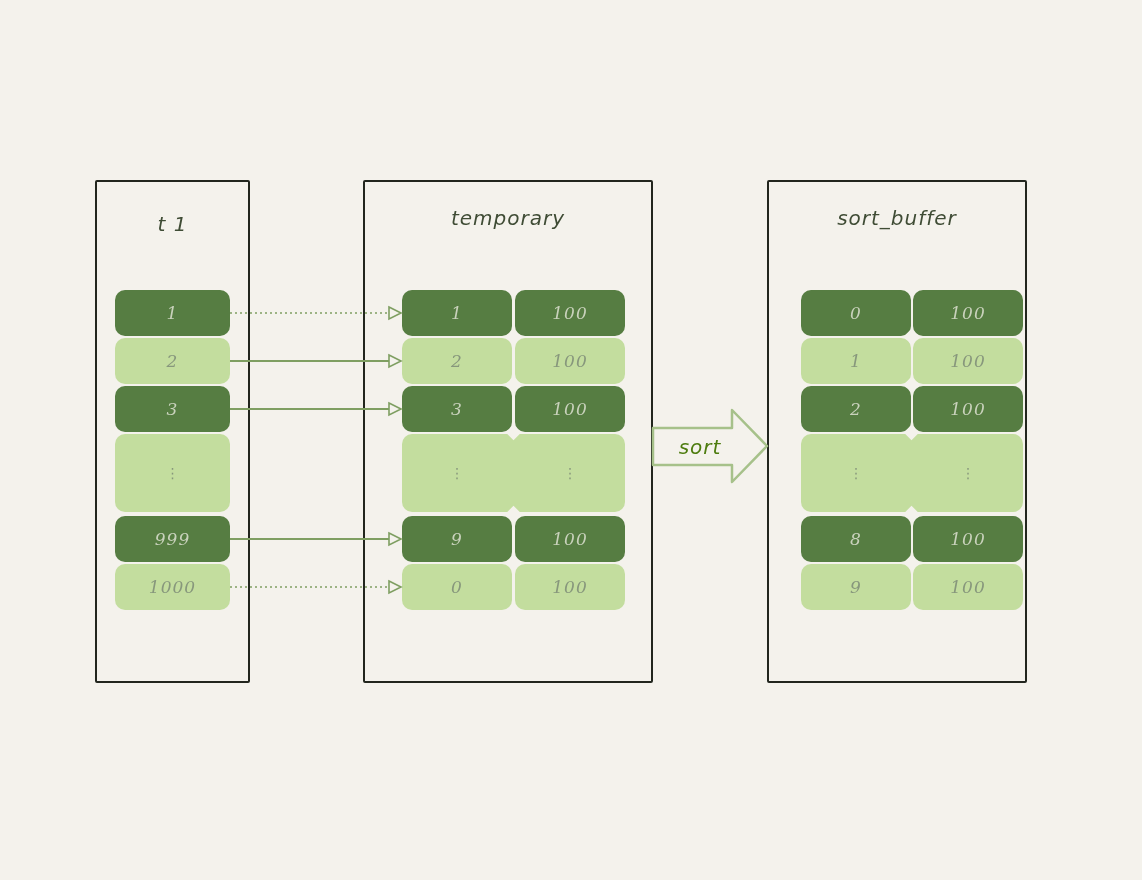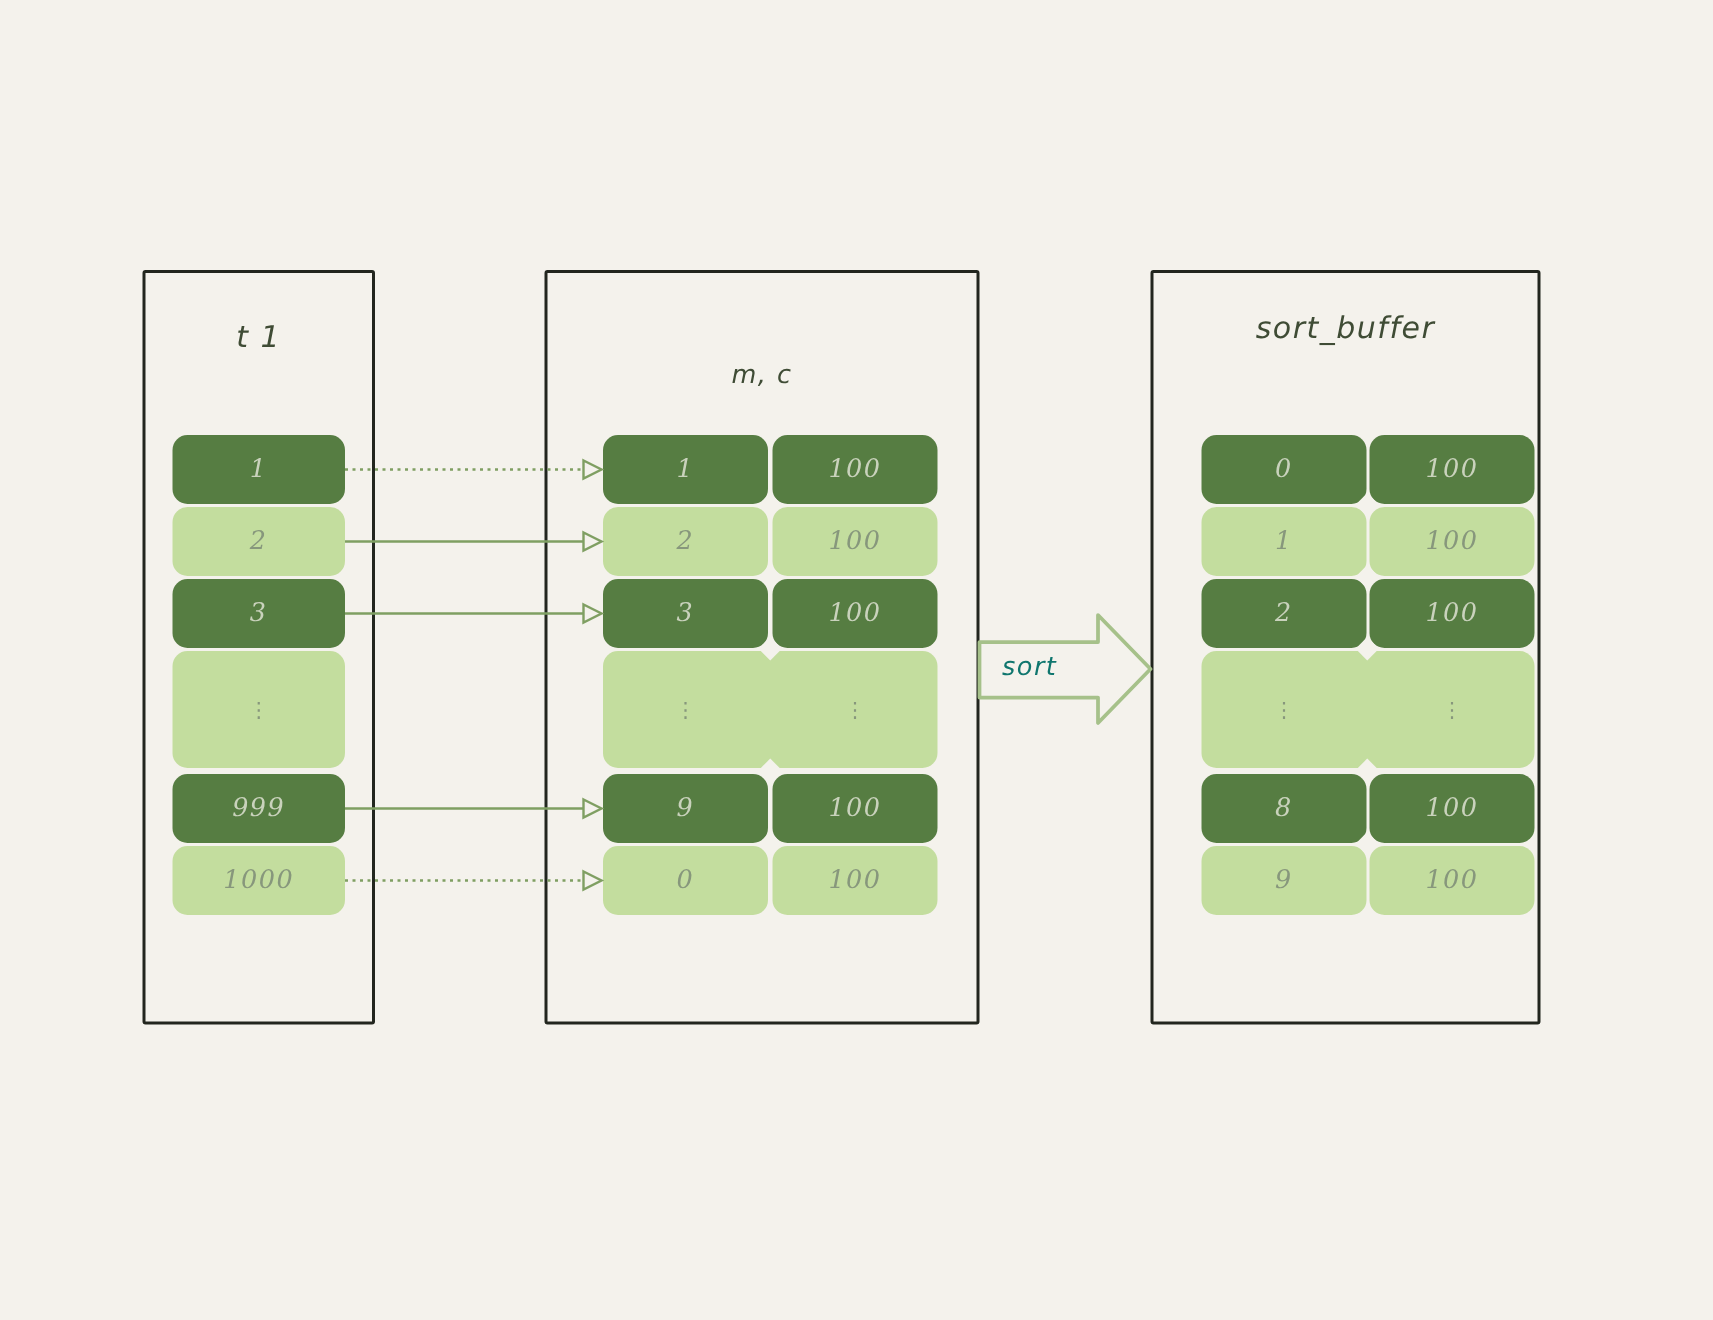--- a/index.html
+++ b/index.html
@@ -74,25 +74,25 @@
     height: 11px;
     background: #f4f2ec;
     transform: rotate(45deg);
     z-index: 4;
   }
   .sort-label {
     position: absolute;
     left: 668px;
     top: 435px;
     width: 64px;
-    text-align: left;
-    font-size: 17px;
+    text-align: center;
+    font-size: 20px;
     font-style: italic;
     letter-spacing: 1px;
-    color: #0f766e;
+    color: #4d7c0f;
     z-index: 5;
   }
 </style>
 </head>
 <body>
 
 <div class="canvas">
 
   <svg class="overlay" viewBox="0 0 1142 880" xmlns="http://www.w3.org/2000/svg">
     <g stroke="#7f9f62" fill="none">
@@ -124,21 +124,21 @@
     <div class="box-title" style="top:30px;">t 1</div>
     <div class="cell dark" style="left:18px; top:108px; width:115px; height:46px;">1</div>
     <div class="cell light" style="left:18px; top:156px; width:115px; height:46px;">2</div>
     <div class="cell dark" style="left:18px; top:204px; width:115px; height:46px;">3</div>
     <div class="cell light dots" style="left:18px; top:252px; width:115px; height:78px;">⋮</div>
     <div class="cell dark" style="left:18px; top:334px; width:115px; height:46px;font-style:italic;">999</div>
     <div class="cell light" style="left:18px; top:382px; width:115px; height:46px;">1000</div>
   </div>
 
   <div class="box" style="left:363px; top:180px; width:290px; height:503px;">
-    <div class="box-subtitle" style="top:58px;">m, c</div>
+    <div class="box-title" style="top:24px;">temporary</div>
 
     <div class="cell dark" style="left:37px;  top:108px; width:110px; height:46px;">1</div>
     <div class="cell dark" style="left:150px; top:108px; width:110px; height:46px;">100</div>
 
     <div class="cell light" style="left:37px;  top:156px; width:110px; height:46px;">2</div>
     <div class="cell light" style="left:150px; top:156px; width:110px; height:46px;">100</div>
 
     <div class="cell dark" style="left:37px;  top:204px; width:110px; height:46px;">3</div>
     <div class="cell dark" style="left:150px; top:204px; width:110px; height:46px;">100</div>
 

